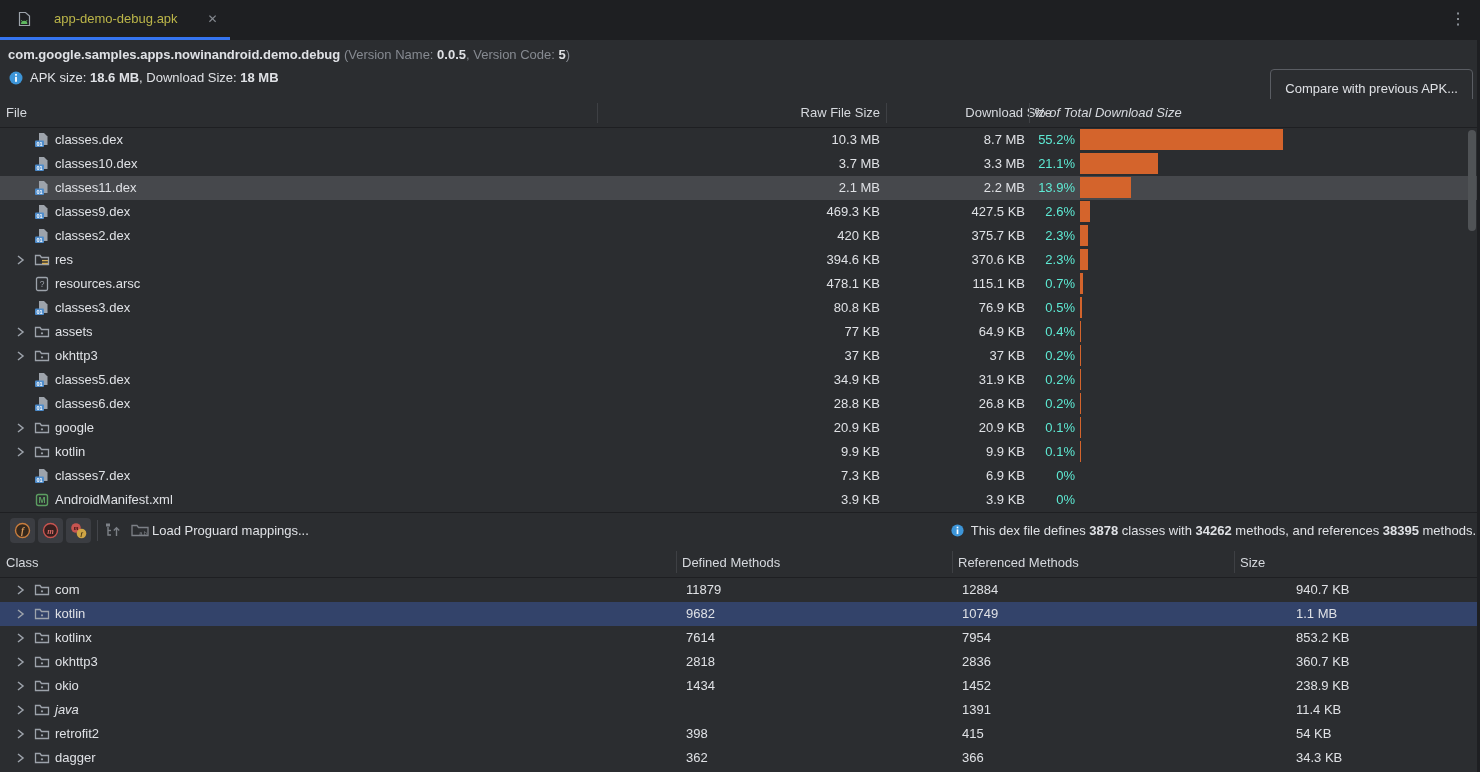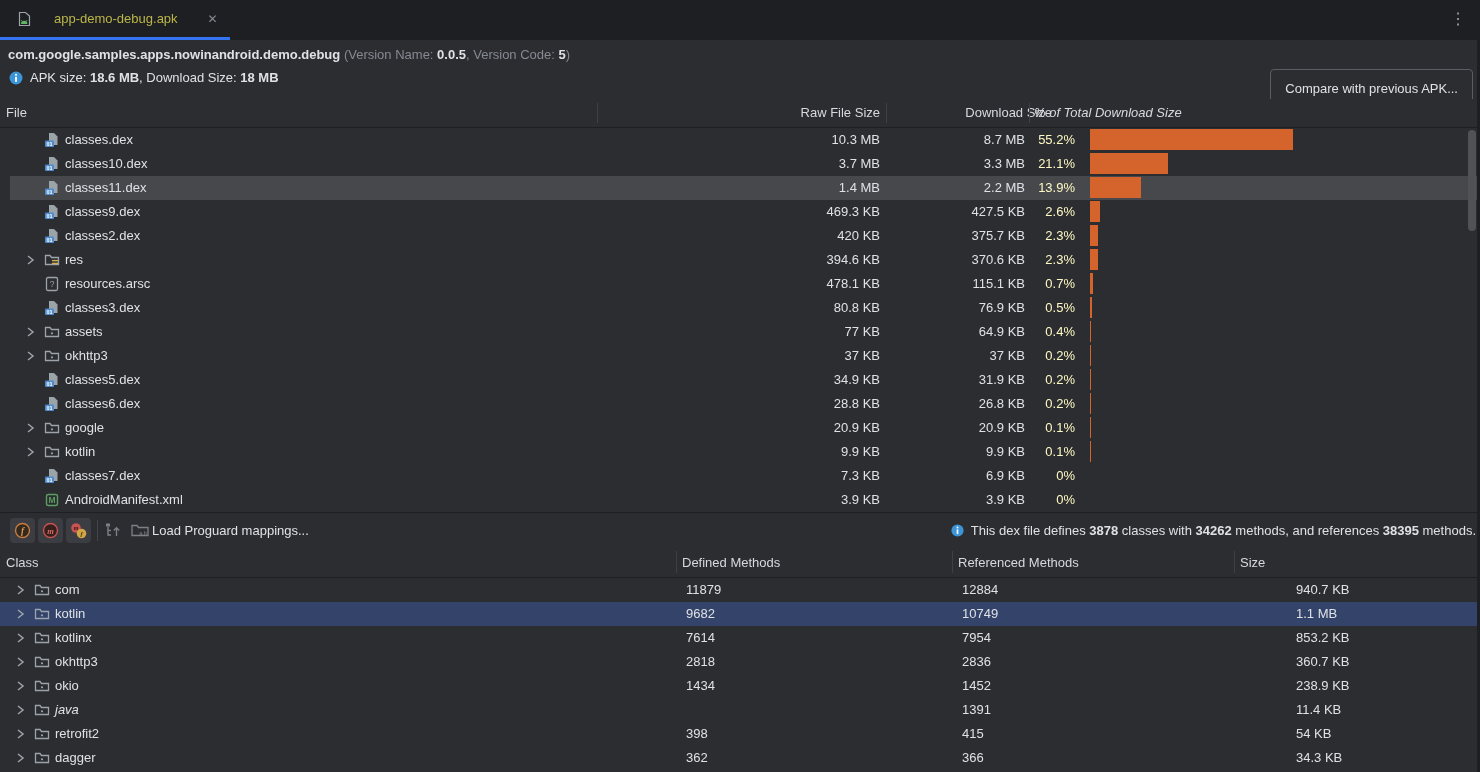--- a/index.html
+++ b/index.html
@@ -26,28 +26,28 @@
   
   .ftable-header{position:absolute;top:99px;left:0;right:0;height:28px;border-bottom:1px solid #1e1f22;
        background:#2b2d30;color:#d6d9de;}
   .ftable-header .hc{position:absolute;top:6px;white-space:nowrap;}
   .h-file{left:6px;}
   .h-raw{right:600px;}
   .h-dl{right:428px;}
   .h-pct{left:1034px;font-style:italic;}
   .vsep{position:absolute;top:4px;bottom:4px;width:1px;background:#3e4044;}
   .file-rows{position:absolute;top:128px;left:0;right:0;}
-  .frow{position:relative;height:24px;line-height:16px;cursor:default;margin-left:10px;}
+  .frow{position:relative;height:24px;line-height:16px;cursor:default;}
   .frow.selected{background:#46484c;}
   .frow .chev,.crow .chev{position:absolute;left:12px;top:4px;width:16px;height:16px;}
   .frow .ricon,.crow .ricon{position:absolute;left:34px;top:4px;width:16px;height:16px;}
   .frow .fname{position:absolute;left:55px;top:4px;white-space:nowrap;}
   .frow .raw{position:absolute;right:600px;top:4px;}
   .frow .dl{position:absolute;right:455px;top:4px;}
-  .frow .pct{position:absolute;right:405px;top:4px;color:#fef9c3;}
+  .frow .pct{position:absolute;right:405px;top:4px;color:#5eead4;}
   .frow .bar{position:absolute;left:1080px;top:1px;height:21px;}
   .scroll-thumb{position:absolute;right:4px;top:130px;width:8px;height:101px;border-radius:4px;background:#505356;}
   .right-edge{position:absolute;right:0;top:40px;bottom:0;width:3px;background:#1e1f22;}
   
   .toolbar{position:absolute;top:512px;left:0;right:0;height:35px;border-top:1px solid #1e1f22;background:#2b2d30;}
   .tchip{position:absolute;top:5px;width:25px;height:25px;background:#3b3d42;border-radius:4px;
        display:flex;align-items:center;justify-content:center;cursor:pointer;}
   .gicon{position:absolute;top:8px;cursor:pointer;}
   .tsep{position:absolute;left:97px;top:7px;width:1px;height:21px;background:#43454a;}
   .load-map{position:absolute;left:152px;top:10px;white-space:nowrap;cursor:pointer;}
@@ -139,21 +139,21 @@
     <span class="bar" style="width: 77.648px; background: rgb(212, 100, 44);"></span>
   </div>
       <div class="frow selected" style="background: rgb(70, 72, 76);">
 
     <span class="ricon"><svg width="16" height="16" viewBox="0 0 16 16">
             <path d="M5 1h5l3.5 3.5V13H5z" fill="#9da3ab"></path>
             <rect x="1" y="8.5" width="9" height="6.5" rx="1" fill="#4e8ccb"></rect>
             <text x="5.5" y="13.6" font-size="5.5" fill="#fff" text-anchor="middle" font-weight="bold" font-family="Liberation Sans,sans-serif">01</text>
           </svg></span>
     <span class="fname">classes11.dex</span>
-    <span class="raw">1.4 MB</span>
+    <span class="raw">2.1 MB</span>
     <span class="dl">2.2 MB</span>
     <span class="pct">13.9%</span>
     <span class="bar" style="width: 51.152px; background: rgb(212, 100, 44);"></span>
   </div>
       <div class="frow">
 
     <span class="ricon"><svg width="16" height="16" viewBox="0 0 16 16">
             <path d="M5 1h5l3.5 3.5V13H5z" fill="#9da3ab"></path>
             <rect x="1" y="8.5" width="9" height="6.5" rx="1" fill="#4e8ccb"></rect>
             <text x="5.5" y="13.6" font-size="5.5" fill="#fff" text-anchor="middle" font-weight="bold" font-family="Liberation Sans,sans-serif">01</text>

